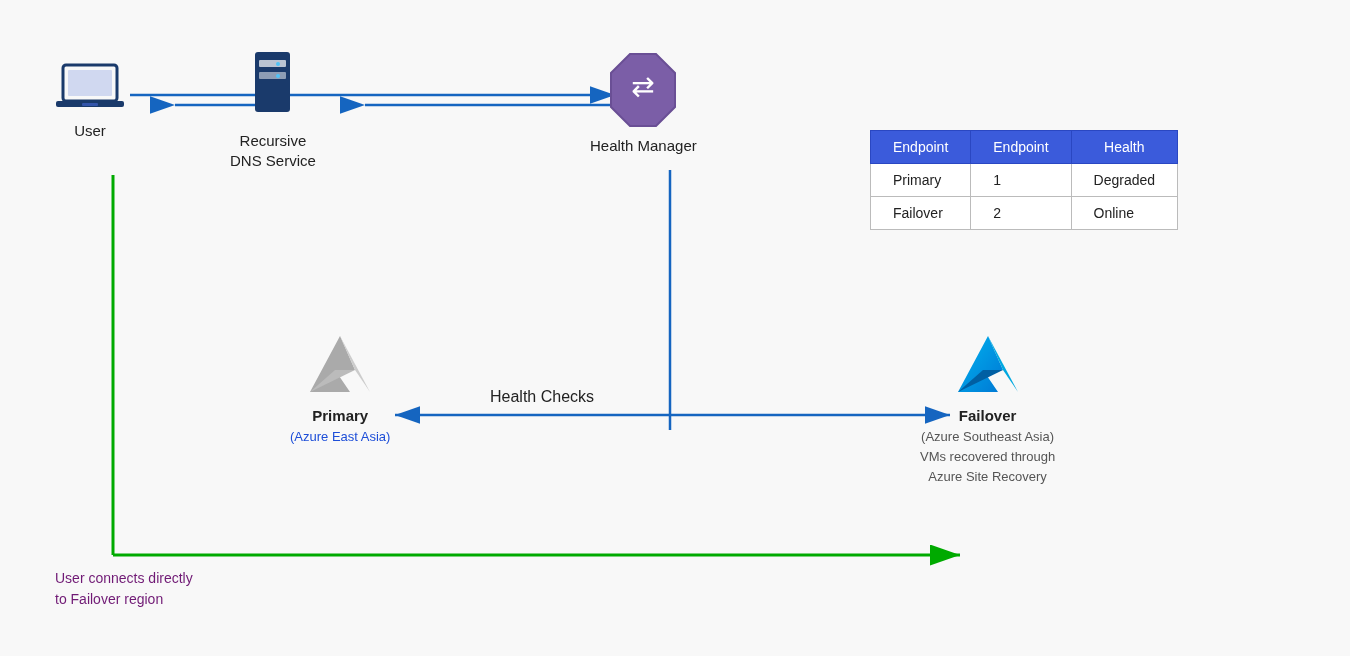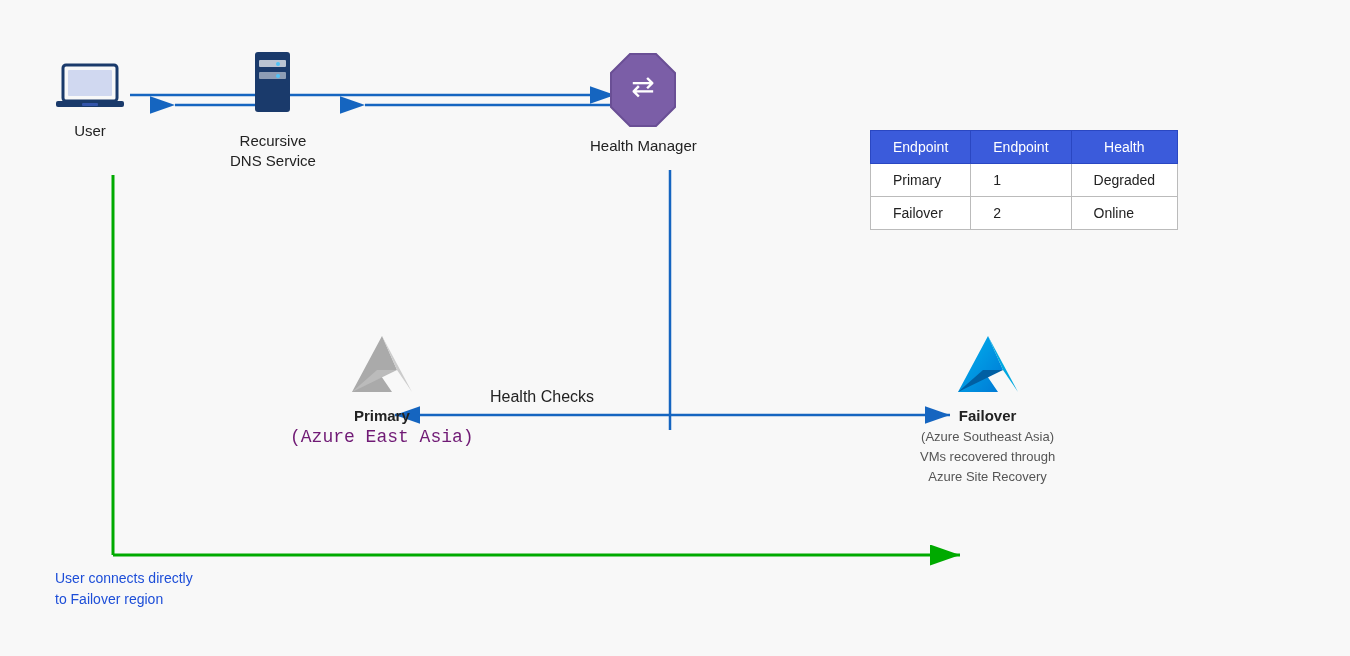--- a/index.html
+++ b/index.html
@@ -79,28 +79,27 @@
       top: 388px;
       left: 490px;
       font-size: 16px;
       color: #222;
     }
     .label-user-connects {
       position: absolute;
       top: 568px;
       left: 55px;
       font-size: 14px;
+      color: #701a75;
+      line-height: 1.5;
+    }
+    .label-primary-sub {
+      font-size: 13px;
       color: #1d4ed8;
-      line-height: 1.5;
-    }
-    .label-primary-sub {
-      font-size: 18px;
-      color: #701a75;
       font-weight: normal;
-      font-family: Liberation Mono, monospace;
     }
     .label-failover-sub {
       font-size: 13px;
       color: #555;
       font-weight: normal;
       text-align: center;
       line-height: 1.4;
     }
   </style>
 </head>

